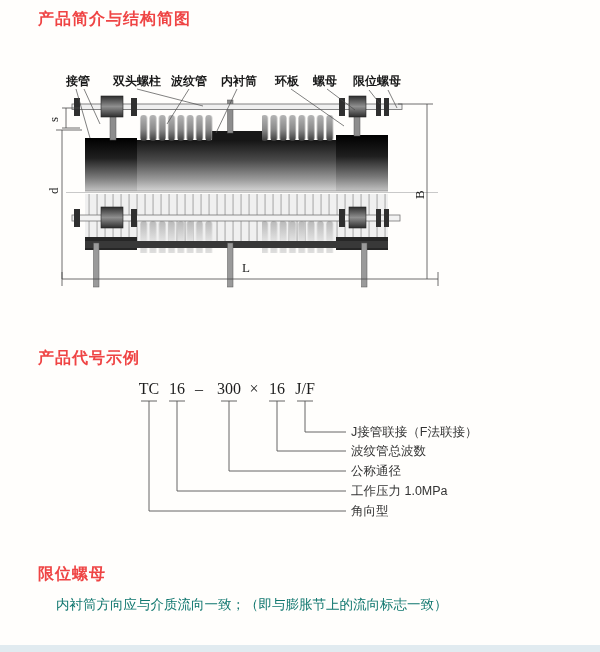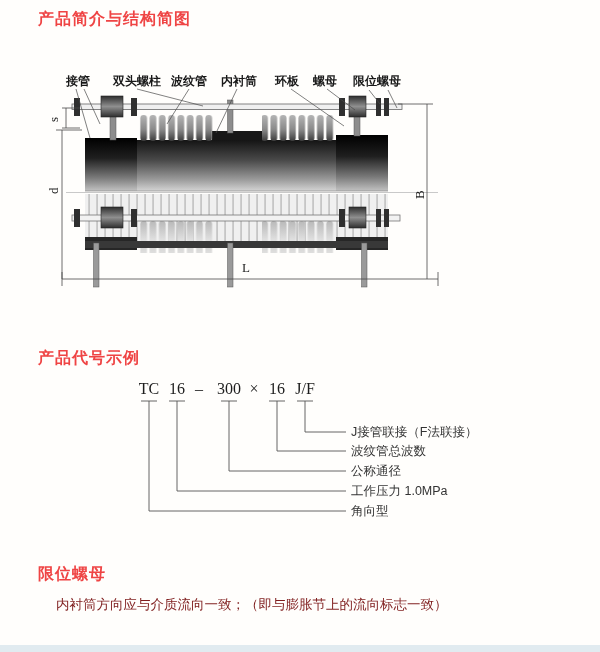--- a/index.html
+++ b/index.html
@@ -19,21 +19,21 @@
   #codefig-svg{top:376px;}
   .part-label{font-size:12px;font-weight:bold;fill:#181818;font-family:"Liberation Sans","DejaVu Sans",sans-serif;}
   .dim-letter{font-family:"Liberation Serif","DejaVu Serif",serif;font-size:13px;fill:#222;}
   .code-seg{font-family:"Liberation Serif","DejaVu Serif",serif;font-size:16px;fill:#1d1d1d;}
   .callout-label{font-size:12.5px;fill:#333;font-family:"Liberation Sans","DejaVu Sans",sans-serif;}
   .leader{stroke:#4a4a4a;stroke-width:0.7;fill:none;}
   .dimline{stroke:#4a4a4a;stroke-width:0.8;fill:none;}
   .calline{stroke:#555;stroke-width:0.9;fill:none;}
   .install-text{
     position:absolute;left:56px;top:593px;width:500px;
-    font-size:13.5px;line-height:24px;color:#7f1d1d;
+    font-size:13.5px;line-height:24px;color:#0f766e;
   }
   .install-text p{margin:0;}
   .bottom-strip{
     position:absolute;left:0;bottom:0;width:600px;height:7px;background:#e1ebf0;
   }
 </style>
 </head>
 <body>
 
 <h2 class="sec-title" id="title-intro">产品简介与结构简图</h2>

